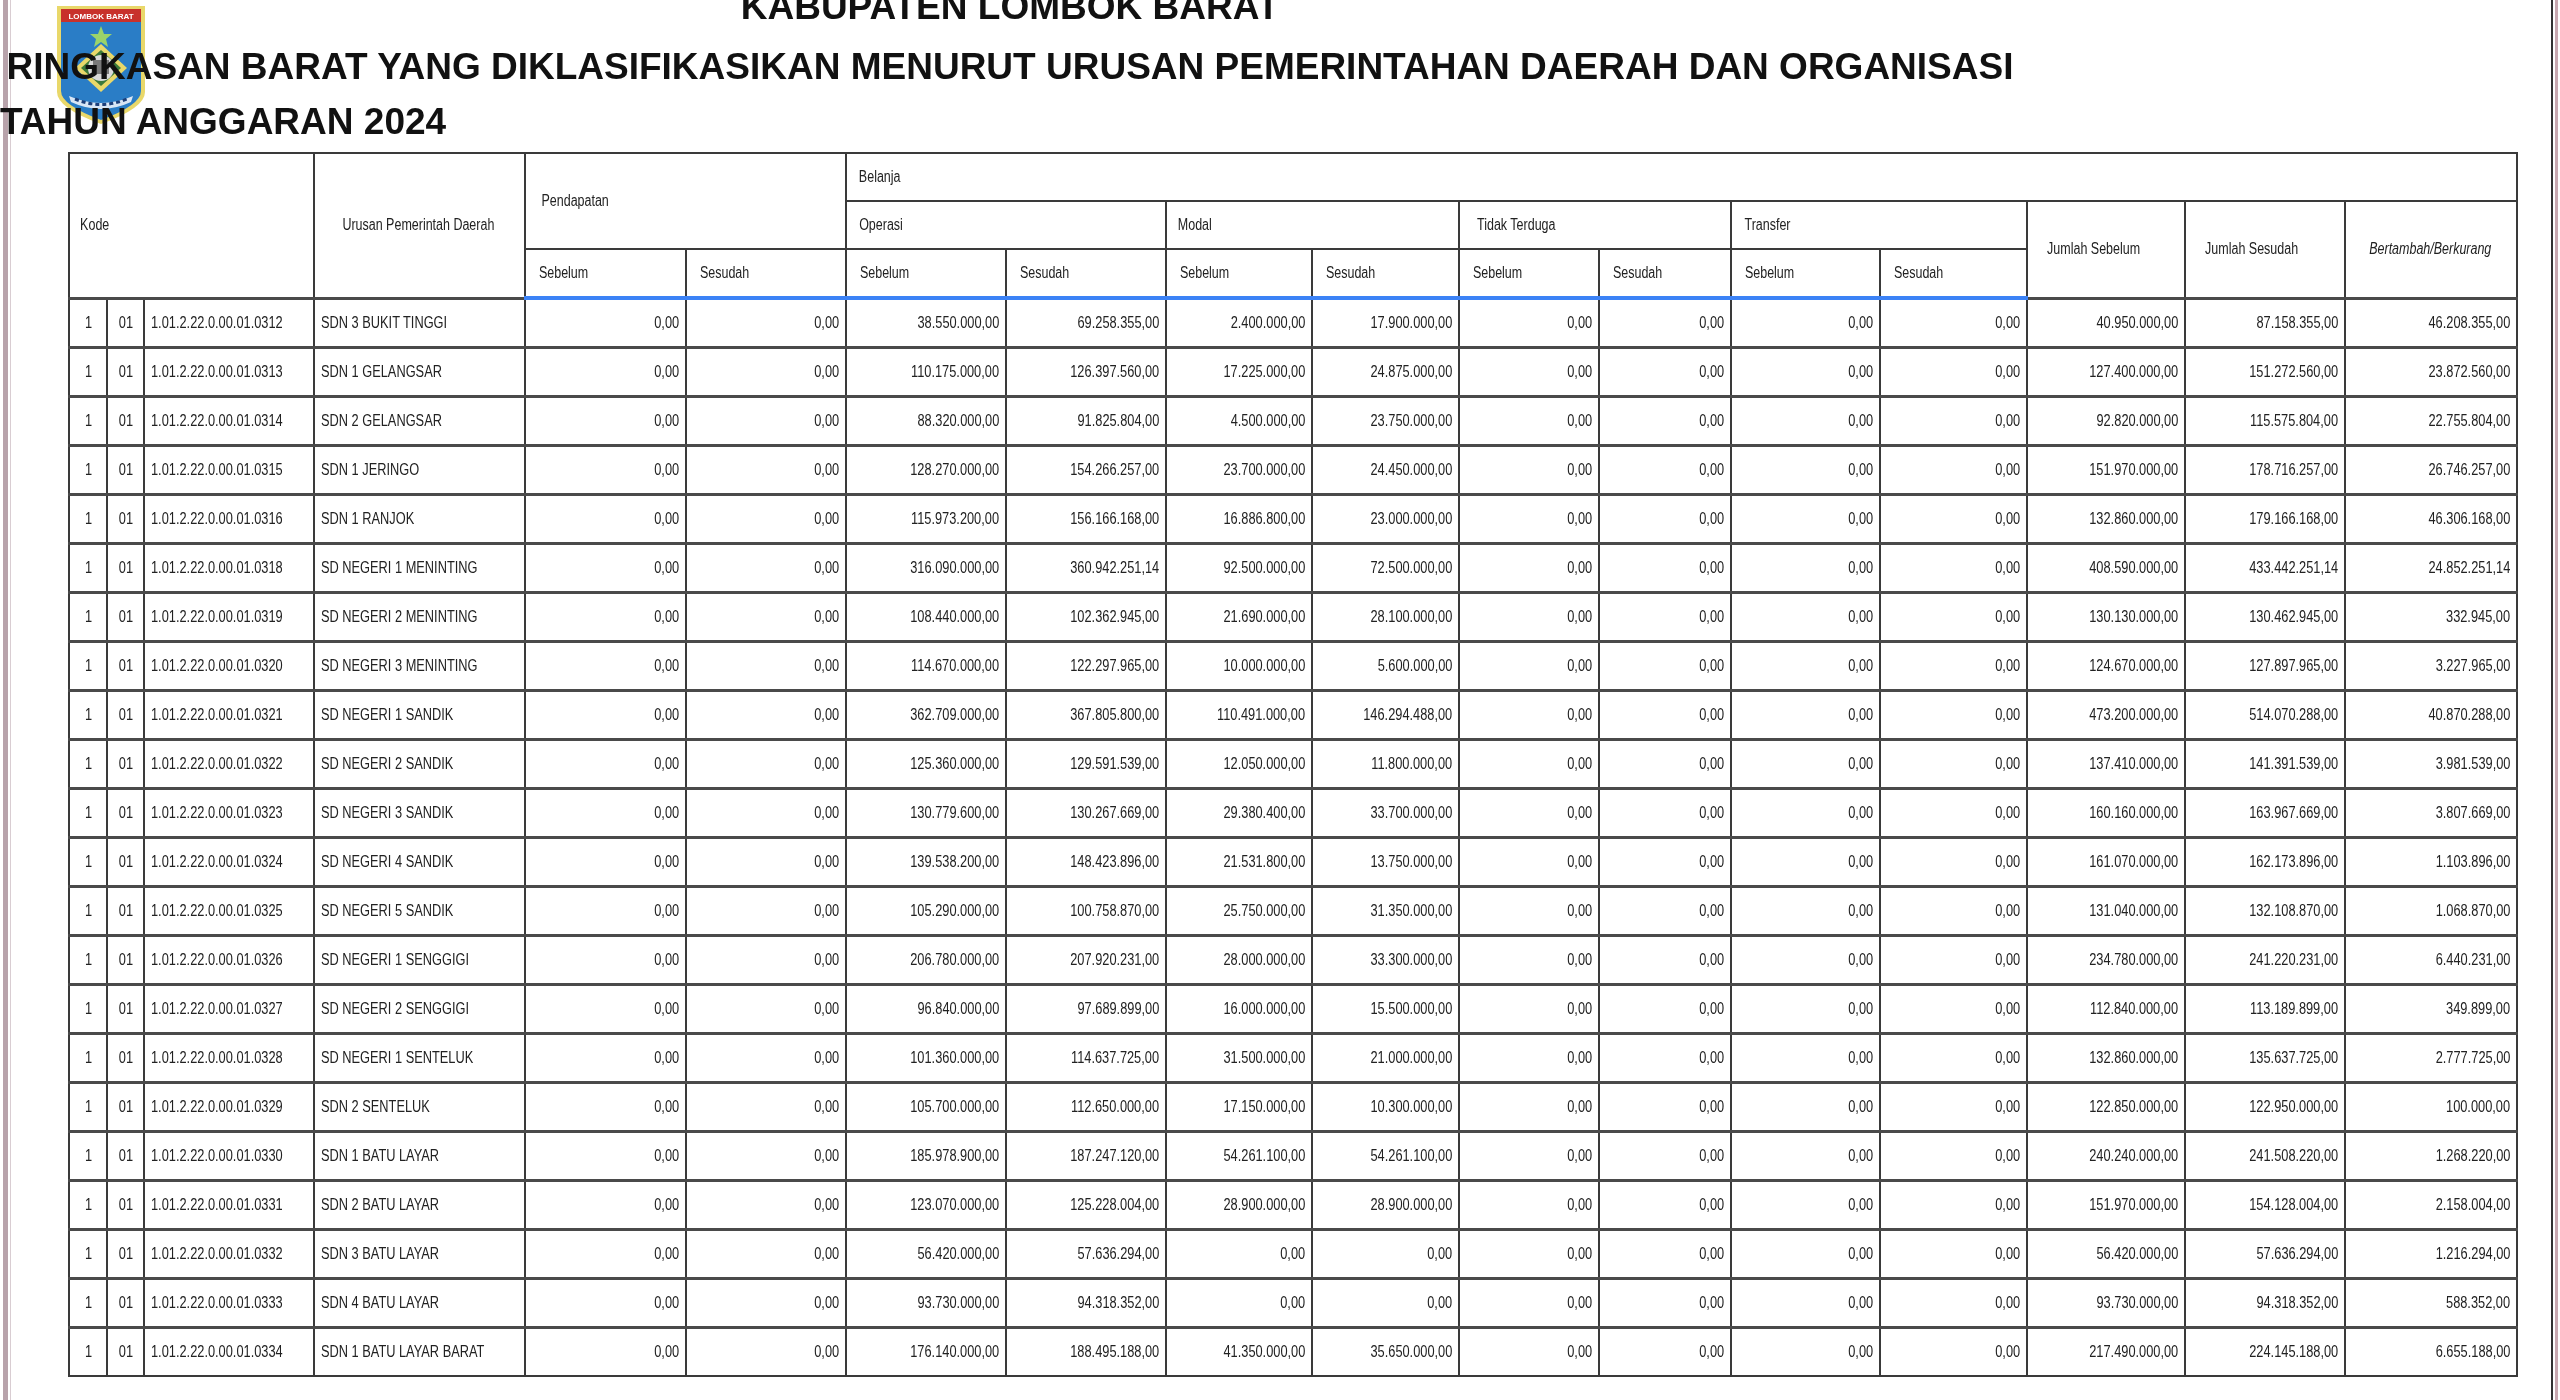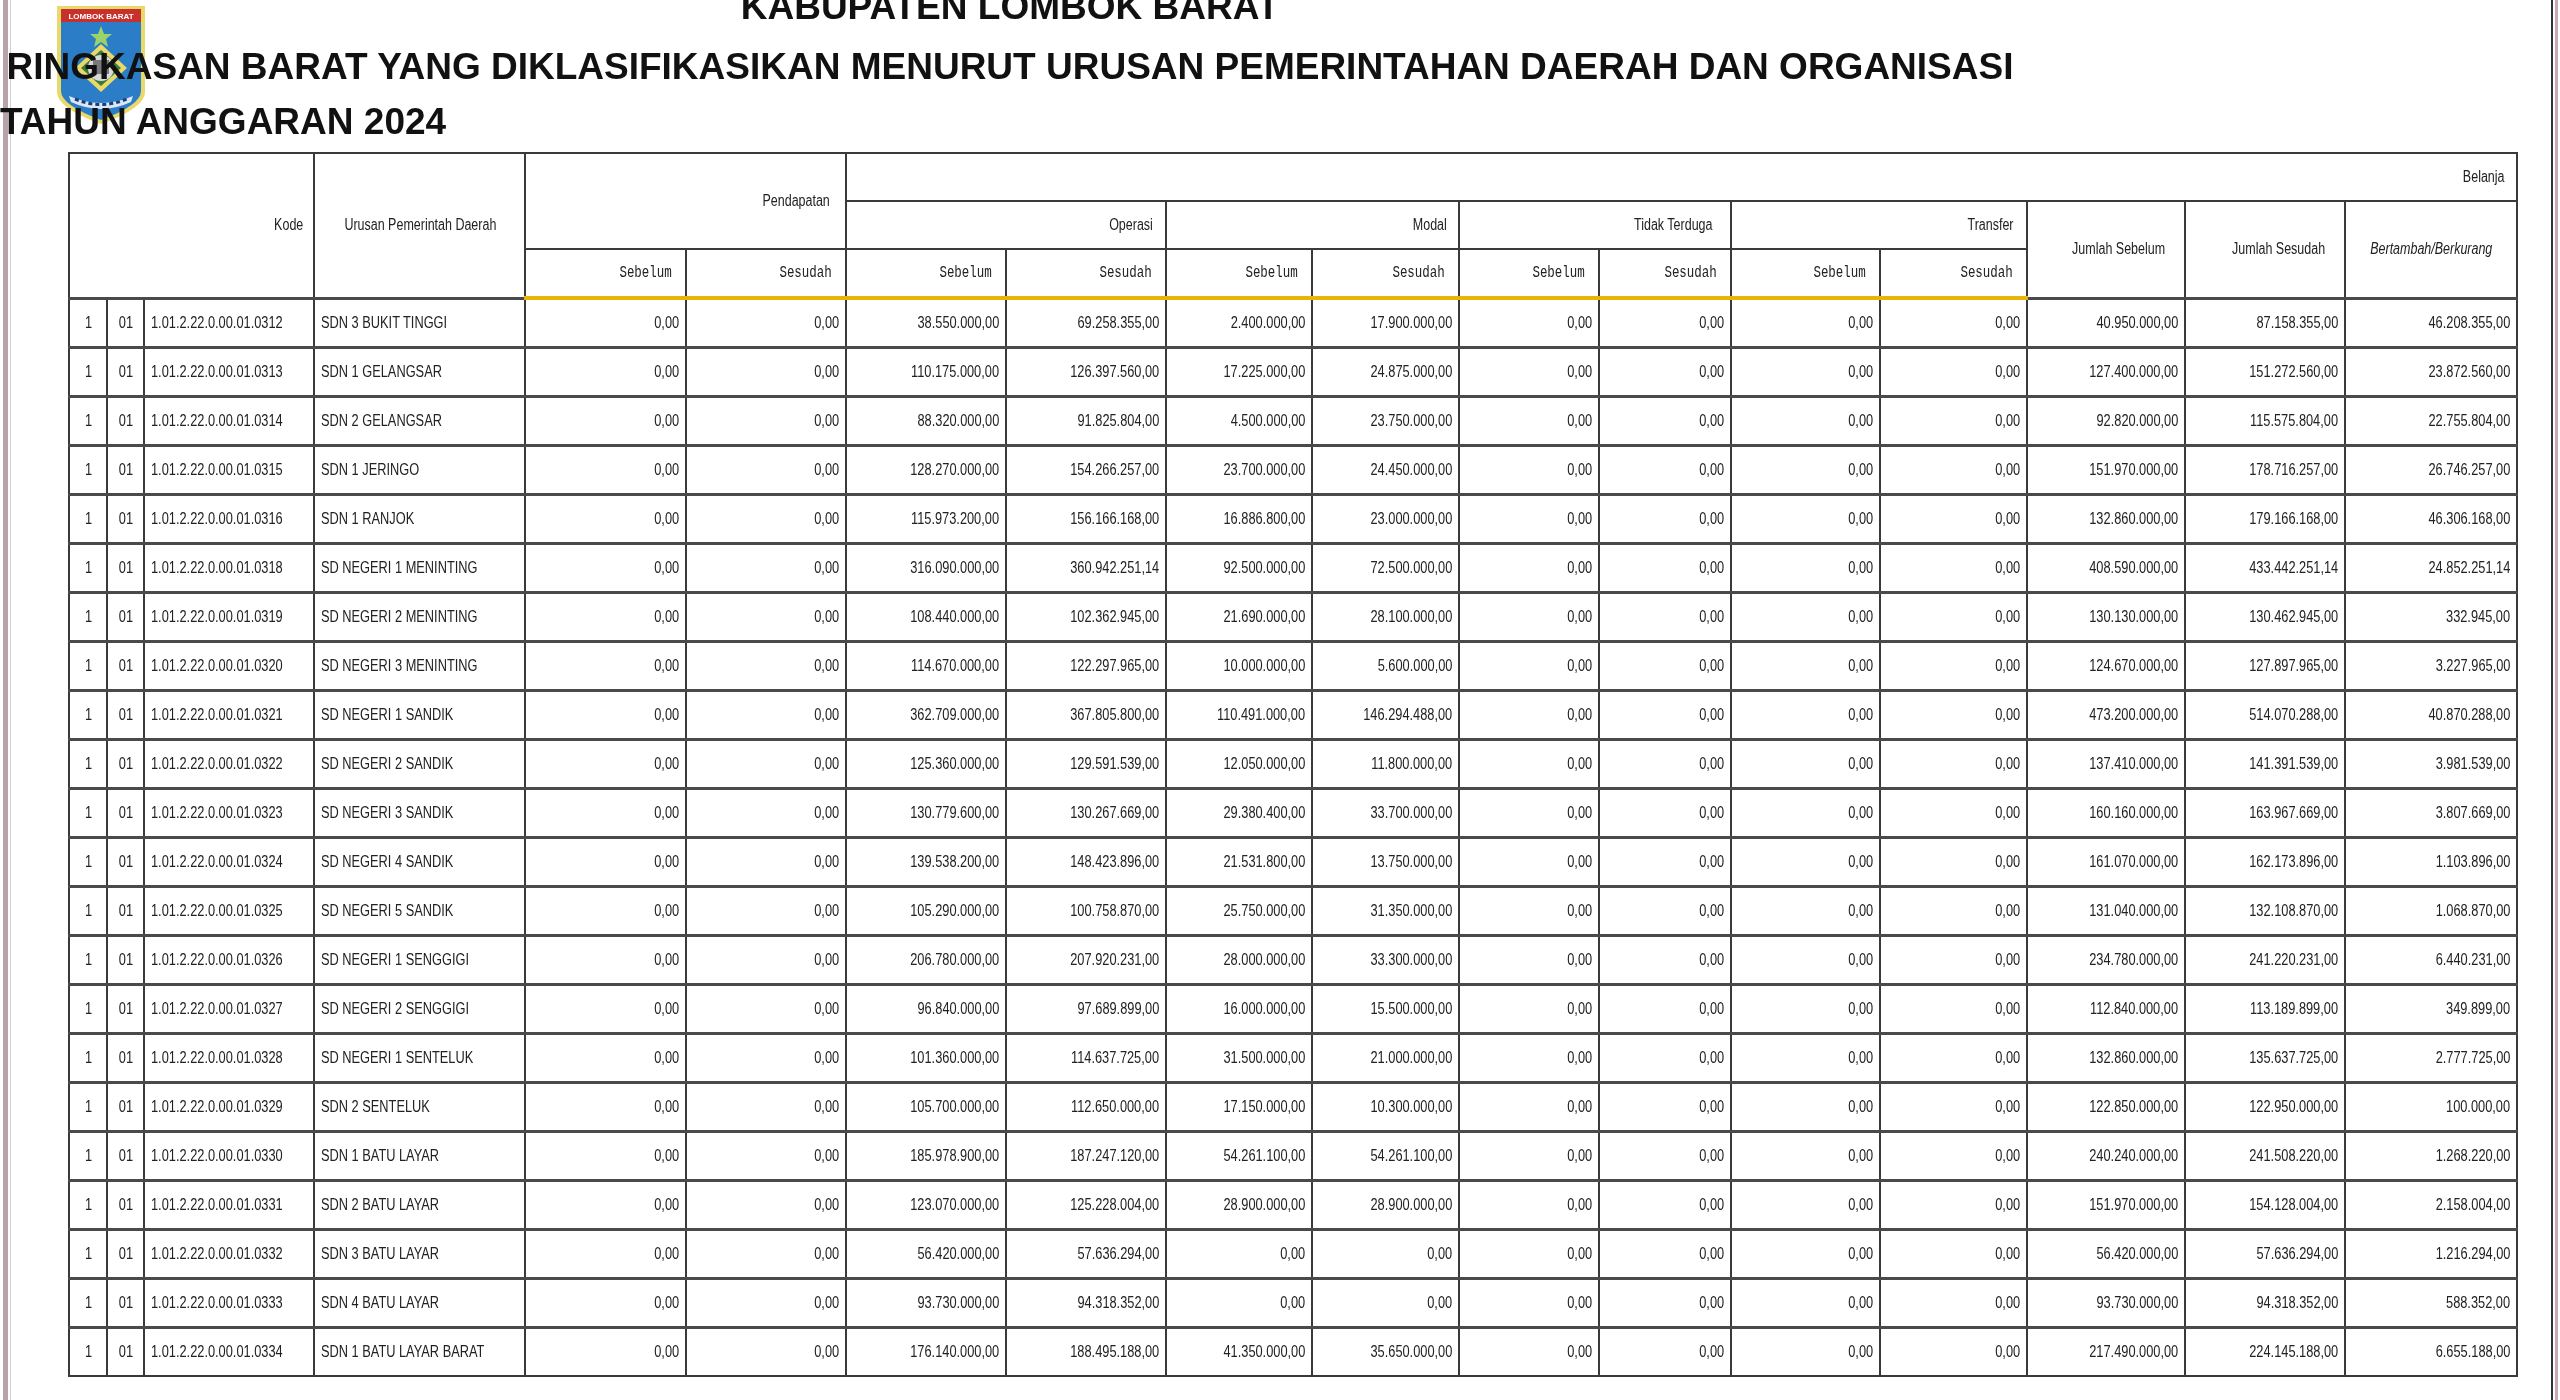--- a/index.html
+++ b/index.html
@@ -25,27 +25,27 @@
   table.apbd {
     position: absolute; left: 68px; top: 152px;
     border-collapse: collapse; table-layout: fixed;
     width: 2447px;
   }
   table.apbd td, table.apbd th {
     border: 2px solid #3a3a3a; padding: 0 6px; overflow: hidden; white-space: nowrap;
     font-family: "Liberation Sans Narrow", "Liberation Sans", sans-serif;
     font-size: 14px; color: #222; font-weight: normal;
   }
-  table.apbd th { text-align: right; vertical-align: middle; margin-top: 28px; }
+  table.apbd th { text-align: left; vertical-align: middle; margin-top: 28px; }
   table.apbd thead tr.h1 th { height: 46px; }
   table.apbd thead tr.h2 th { height: 46px; }
   table.apbd thead tr.h3 th { height: 46px; }
   table.apbd tbody td { height: 46px; }
   table.apbd tbody tr td { border-top: 3px solid #4a4a4a; }
-  table.apbd thead tr.h3 th { border-bottom: 4px solid #eab308; font-family: Liberation Mono, monospace; }
+  table.apbd thead tr.h3 th { border-bottom: 4px solid #3b82f6; }
   .num { text-align: right; }
   .left { text-align: left; margin-top: 28px; }
   .ctr { text-align: center; }
   .th-text { display: inline-block; transform: scaleX(0.78); transform-origin: center; font-size: 16px; }
   .cell-text { display: inline-block; transform: scaleX(0.8); font-size: 16px; }
   .num .cell-text { transform-origin: right center; }
   .left .cell-text { transform-origin: left center; }
   .ctr .cell-text { transform-origin: center; }
 </style>
 </head>

